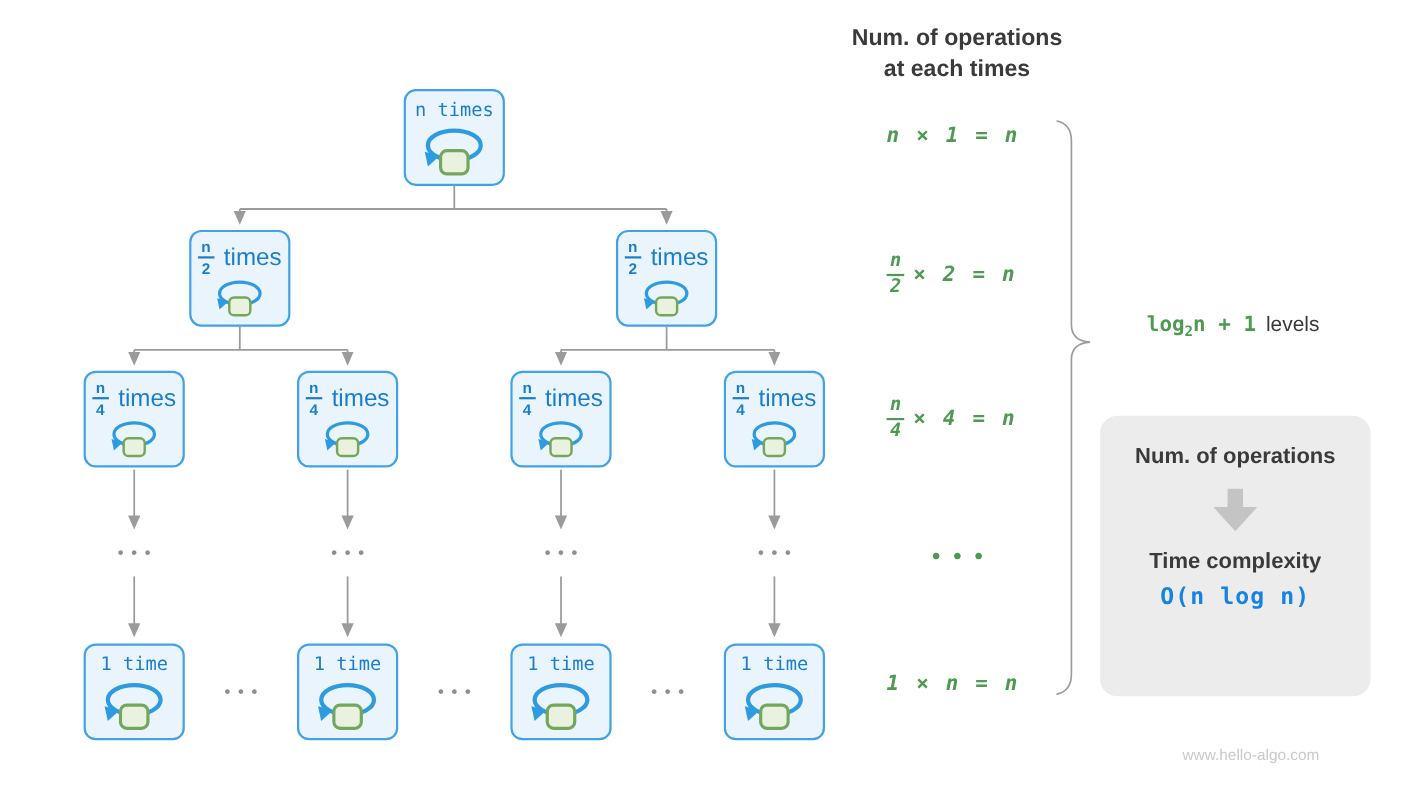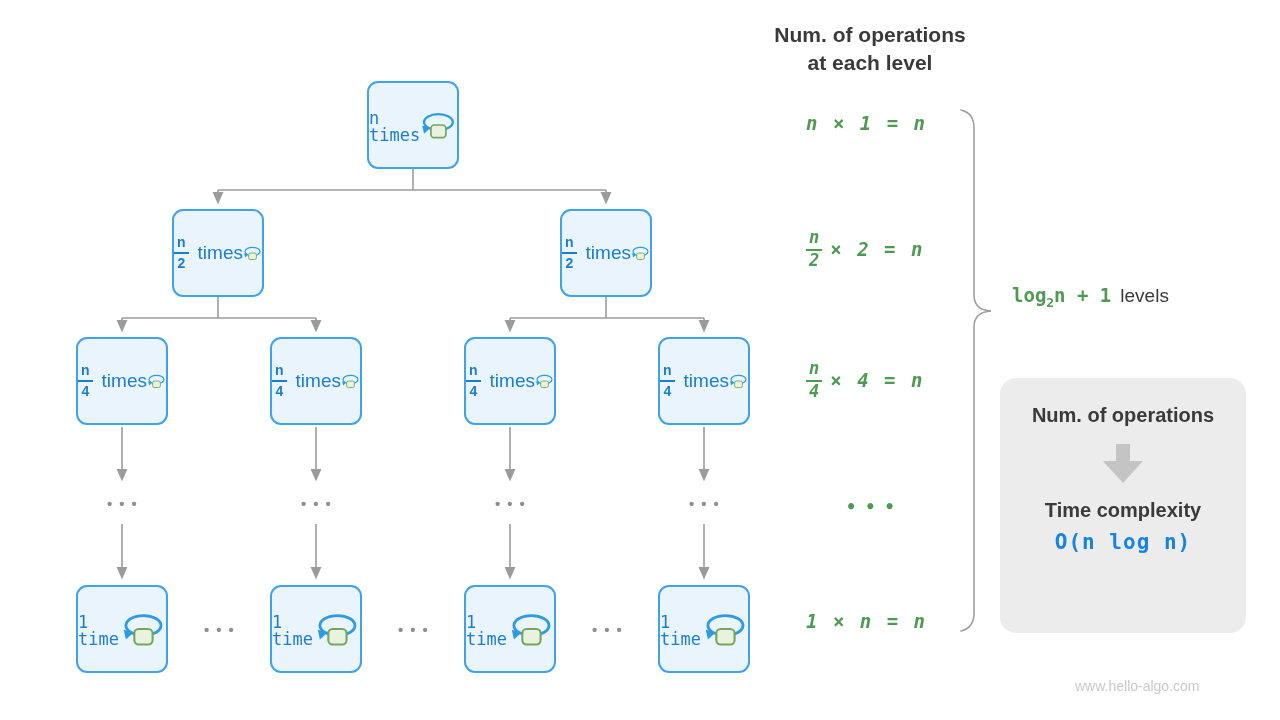--- a/index.html
+++ b/index.html
@@ -3,50 +3,50 @@
 <meta charset="utf-8">
 <style>
   html,body{margin:0;padding:0;background:#fff;}
   .canvas{position:relative;width:1280px;height:720px;background:#ffffff;overflow:hidden;
           font-family:"Liberation Sans",sans-serif;}
   svg.wires{position:absolute;left:0;top:0;pointer-events:none;}
 
   
   .node{position:absolute;width:92px;height:88px;box-sizing:border-box;
         background:#eaf4fc;border:2px solid #42a2e8;border-radius:11px;
-        display:flex;flex-direction:row;align-items:center;justify-content:space-between;
+        display:flex;flex-direction:column;align-items:center;justify-content:space-between;
         padding:5px 0 6px;}
   .node-label{color:#1b7ecd;display:flex;align-items:center;gap:9px;line-height:1;}
   .node-label.mono{font-family:"DejaVu Sans Mono",monospace;font-size:17px;margin-top:4px;}
   .nfrac{display:inline-flex;flex-direction:column;align-items:center;
          font-weight:bold;font-size:14px;line-height:1.15;}
   .nfrac .ftop{border-bottom:2px solid #1b7ecd;padding:0 3px 1px;}
   .nfrac .fbot{padding-top:1px;}
-  .nsuffix{font-size:19px;font-weight:normal;}
+  .nsuffix{font-size:22px;font-weight:normal;}
   svg.loop{display:block;}
 
   
   .tdots{position:absolute;transform:translate(-50%,-50%);color:#8f8f8f;
          font-size:15px;font-weight:bold;letter-spacing:7px;padding-left:7px;}
 
   
   .formula{position:absolute;color:#4e9a52;font-family:"DejaVu Sans Mono",monospace;
            font-weight:bold;font-size:19px;letter-spacing:2px;
            display:flex;align-items:center;gap:8px;font-style:italic;}
   .gfrac{display:inline-flex;flex-direction:column;align-items:center;
          font-size:17px;line-height:1.15;letter-spacing:0;}
   .gfrac .ftop{border-bottom:2px solid #4e9a52;padding:0 3px 1px;}
   .formula.gdots{letter-spacing:9px;font-size:17px;}
 
   
   .header{position:absolute;left:755px;top:21px;width:230px;text-align:center;
           font-size:21px;font-weight:bold;color:#3a3a3a;line-height:28px;}
 
   
-  .brace-label{position:absolute;left:1012px;top:282px;width:218px;
+  .brace-label{position:absolute;left:1012px;top:282px;width:218px;text-align:center;
                font-size:19px;color:#3a3a3a;line-height:27px;}
   .green-mono{color:#4e9a52;font-family:"DejaVu Sans Mono",monospace;font-weight:bold;}
   .brace-label .dark{margin-left:9px;}
   sub{font-size:0.68em;}
 
   
   .summary{position:absolute;left:1000px;top:378px;width:246px;height:255px;
            background:#ececec;border-radius:16px;box-sizing:border-box;
            display:flex;flex-direction:column;align-items:center;padding-top:26px;}
   .summary .title,.summary .subtitle{font-size:20px;font-weight:bold;color:#3a3a3a;}
@@ -230,21 +230,21 @@
       <div class="tdots" style="left: 316px; top: 503px;">•••</div>
       <div class="tdots" style="left: 510px; top: 503px;">•••</div>
       <div class="tdots" style="left: 704px; top: 503px;">•••</div>
       <div class="tdots" style="left: 219px; top: 629px;">•••</div>
       <div class="tdots" style="left: 413px; top: 629px;">•••</div>
       <div class="tdots" style="left: 607px; top: 629px;">•••</div>
     </div>
 
   <div class="header">
     <div>Num. of operations</div>
-    <div>at each level</div>
+    <div>at each times</div>
   </div>
 
   <div class="formula" style="left:806px;top:112px;">
     <span>n × 1 = n</span>
   </div>
   <div class="formula" style="left:806px;top:228px;">
     <span class="gfrac">
       <span class="ftop">n</span>
       <span class="fbot">2</span>
     </span>

